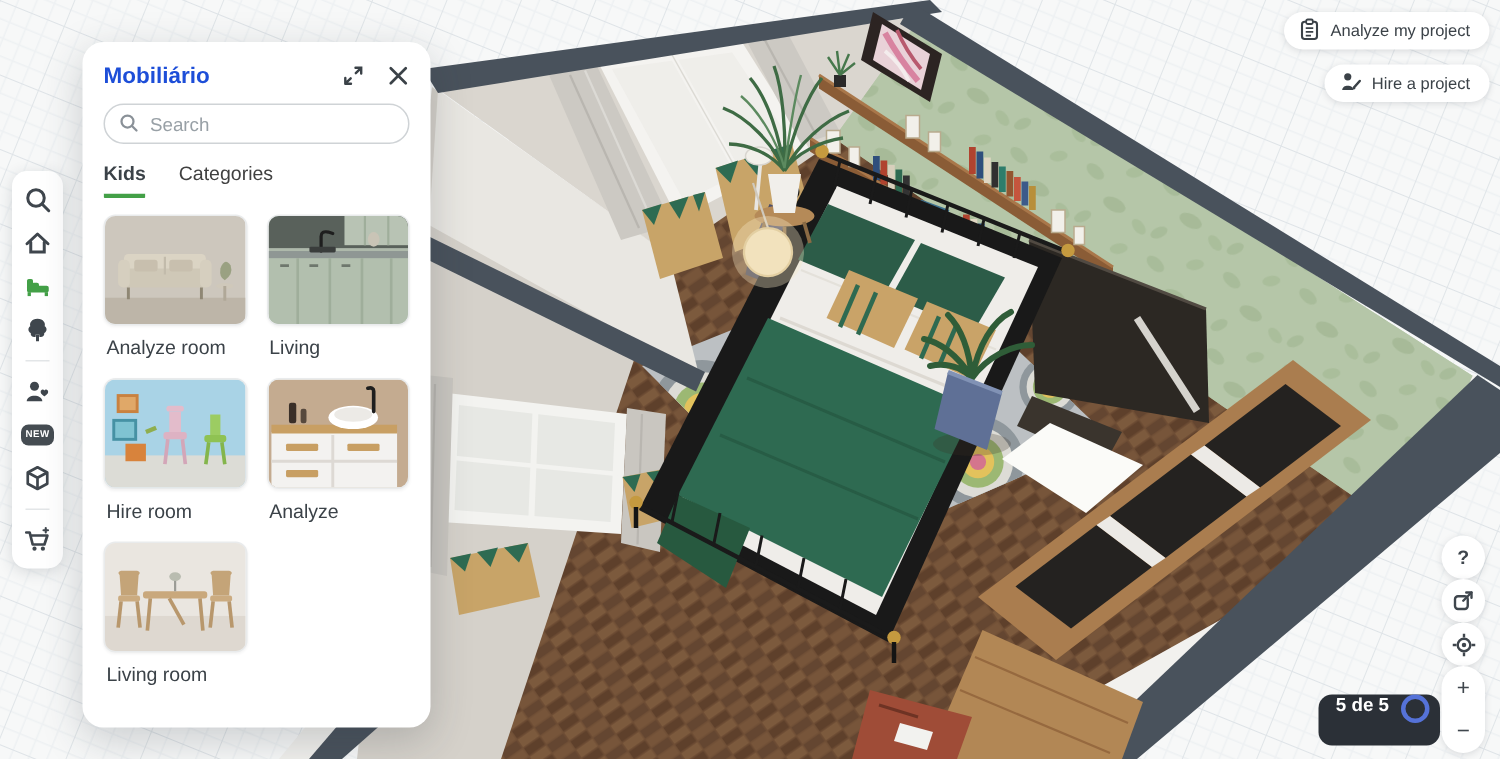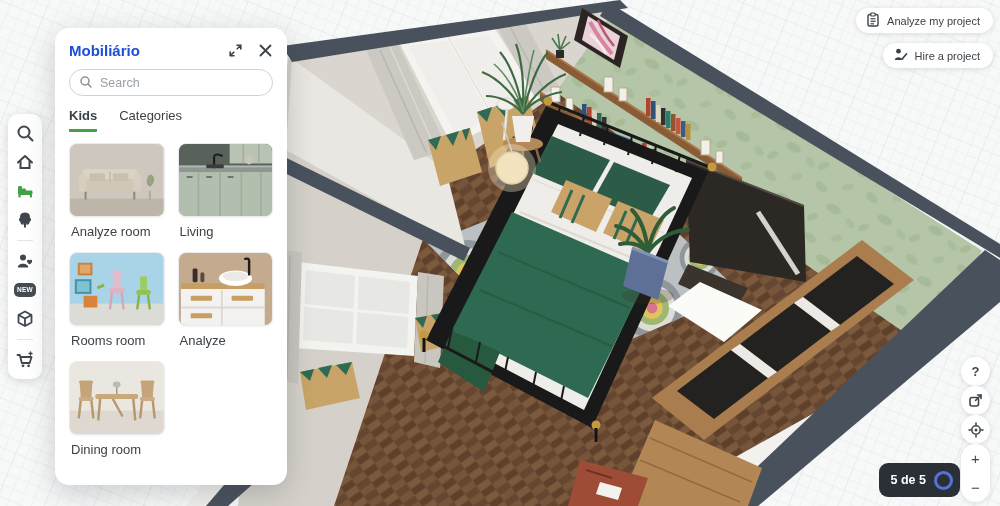--- a/index.html
+++ b/index.html
@@ -57,21 +57,21 @@
     justify-content:center; cursor:pointer; font-size:13px; font-weight:bold; color:#3f464d;
     font-family:inherit; }
   .zoom-pill { position:absolute; right:10px; top:444px; width:29px; height:58px; z-index:5;
     background:#fff; border-radius:15px; box-shadow:0 1px 5px rgba(40,50,60,.15);
     display:flex; flex-direction:column; }
   .zoom-pill button { flex:1; border:none; background:transparent; font-size:15px;
     color:#3f464d; cursor:pointer; font-family:inherit; line-height:1; }
 
   
   .status-badge { position:absolute; right:40px; bottom:9px; height:34px; z-index:5;
-    background:#2b3037; border-radius:9px; display:flex; align-items:center;
+    background:#2b3037; border-radius:9px; display:flex; align-items:flex-start;
     padding:0 7px 0 12px; gap:8px; }
   .status-badge .txt { color:#fff; font-size:12.5px; font-weight:bold; }
   .ring { width:19px; height:19px; border:3px solid #5572d8; border-radius:50%; }
 </style>
 </head>
 <body>
 
 <div class="stage">
 
   <svg class="scene" viewBox="0 0 1000 506">
@@ -548,21 +548,21 @@
             <rect x="44" y="22" width="8" height="16" fill="#e3bccb"></rect>
             <rect x="40" y="36" width="16" height="5" rx="2" fill="#ddb2c3"></rect>
             <line x1="43" y1="41" x2="41" y2="58" stroke="#d3a6b8" stroke-width="2.5"></line>
             <line x1="53" y1="41" x2="55" y2="58" stroke="#d3a6b8" stroke-width="2.5"></line>
             <rect x="72" y="24" width="7" height="16" fill="#9ccc62"></rect>
             <rect x="68" y="38" width="15" height="5" rx="2" fill="#8fc253"></rect>
             <line x1="71" y1="43" x2="69" y2="58" stroke="#84b54c" stroke-width="2.5"></line>
             <line x1="80" y1="43" x2="82" y2="58" stroke="#84b54c" stroke-width="2.5"></line>
           </svg>
         </div>
-        <div class="clabel">Rooms room</div>
+        <div class="clabel">Hire room</div>
       </div>
 
       <div class="card">
         <div class="thumb">
           <svg viewBox="0 0 96 74" preserveAspectRatio="none">
             <rect width="96" height="74" fill="#c4ab90"></rect>
             <rect x="2" y="36" width="86" height="38" fill="#f3f2f0"></rect>
             <rect x="2" y="31" width="86" height="6" fill="#c89f63"></rect>
             <line x1="44" y1="38" x2="44" y2="74" stroke="#ddd9d4" stroke-width="2"></line>
             <line x1="2" y1="56" x2="88" y2="56" stroke="#ddd9d4" stroke-width="2"></line>
@@ -593,21 +593,21 @@
             <path d="M10 22 Q8 20 11 19 L22 19 Q25 20 23 22 L22 36 L11 36 Z" fill="#c4a478"></path>
             <rect x="9" y="36" width="15" height="4" rx="1.5" fill="#cbab80"></rect>
             <line x1="11" y1="40" x2="9" y2="58" stroke="#b8976c" stroke-width="2.5"></line>
             <line x1="22" y1="40" x2="24" y2="58" stroke="#b8976c" stroke-width="2.5"></line>
             <path d="M73 22 Q71 20 74 19 L85 19 Q88 20 86 22 L85 36 L74 36 Z" fill="#c4a478"></path>
             <rect x="72" y="36" width="15" height="4" rx="1.5" fill="#cbab80"></rect>
             <line x1="74" y1="40" x2="72" y2="58" stroke="#b8976c" stroke-width="2.5"></line>
             <line x1="85" y1="40" x2="87" y2="58" stroke="#b8976c" stroke-width="2.5"></line>
           </svg>
         </div>
-        <div class="clabel">Dining room</div>
+        <div class="clabel">Living room</div>
       </div>
 
     </div>
   </div>
 
   <div class="top-actions">
     <button class="pill-btn">
       <span>
         <svg width="14" height="15" viewBox="0 0 14 15">
             <rect x="2" y="2.5" width="10" height="11.5" rx="1.8" fill="none" stroke="#3b4248" stroke-width="1.4"></rect>

